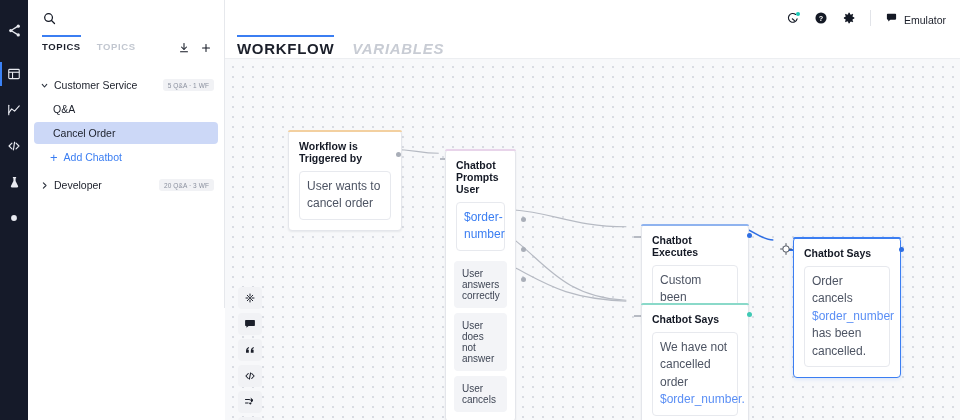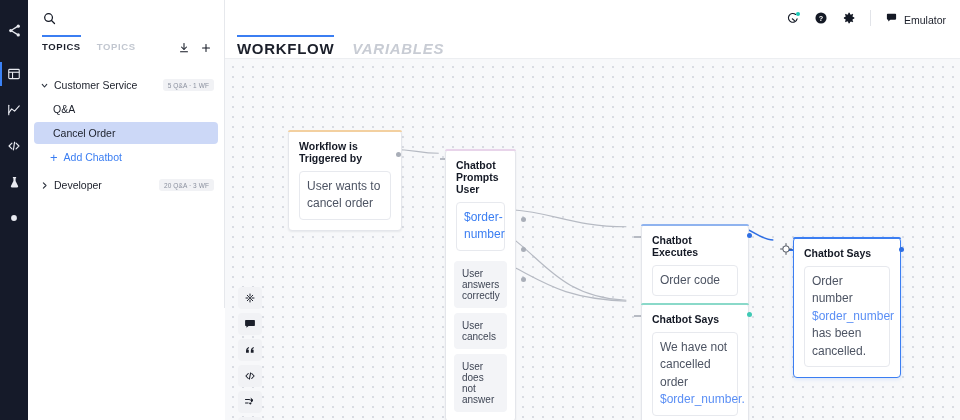--- a/index.html
+++ b/index.html
@@ -427,38 +427,38 @@
       <div class="node t-orange" style="left:63px; top:71px; width:114px;">
         <div class="node-title">Workflow is Triggered by</div>
         <div class="node-box">User wants to cancel order</div>
       </div>
       <span class="port gray" style="left:171px; top:93px;"></span>
 
       <div class="node t-pink" style="left:220px; top:90px; width:71px;">
         <div class="node-title">Chatbot Prompts User</div>
         <div class="node-box accent">$order-number</div>
         <div class="opt">User answers correctly</div>
+        <div class="opt">User does not answer</div>
         <div class="opt">User cancels</div>
-        <div class="opt">User does not answer</div>
       </div>
       <span class="stub" style="left:215px; top:99px;"></span>
       <span class="port gray" style="left:296px; top:158px;"></span>
       <span class="port gray" style="left:296px; top:188px;"></span>
       <span class="port gray" style="left:296px; top:218px;"></span>
 
       <div class="node t-blue" style="left:416px; top:165px; width:108px;">
         <div class="node-title">Chatbot Executes</div>
-        <div class="node-box">Order code</div>
+        <div class="node-box">Custom been</div>
       </div>
       <span class="stub" style="left:409px; top:177px;"></span>
       <span class="port blue" style="left:522px; top:174px;"></span>
 
       <div class="node t-blue selected" style="left:568px; top:178px; width:108px;">
         <div class="node-title">Chatbot Says</div>
-        <div class="node-box"><span>Order number </span><span class="var">$order_number</span><span> has been cancelled.</span></div>
+        <div class="node-box"><span>Order cancels </span><span class="var">$order_number</span><span> has been cancelled.</span></div>
       </div>
       <span class="stub bluestub" style="left:561px; top:190px;"></span>
       <span class="port blue" style="left:674px; top:188px;"></span>
 
       <span class="cursor-icon" style="left:554px; top:183px;">
         <svg width="14" height="14" viewBox="0 0 24 24" fill="#fff" stroke="#3d4450" stroke-width="1.6">
           <circle cx="12" cy="12" r="5.5"></circle>
           <line x1="12" y1="2" x2="12" y2="6"></line>
             <line x1="12" y1="18" x2="12" y2="22"></line>
           <line x1="2" y1="12" x2="6" y2="12"></line>

